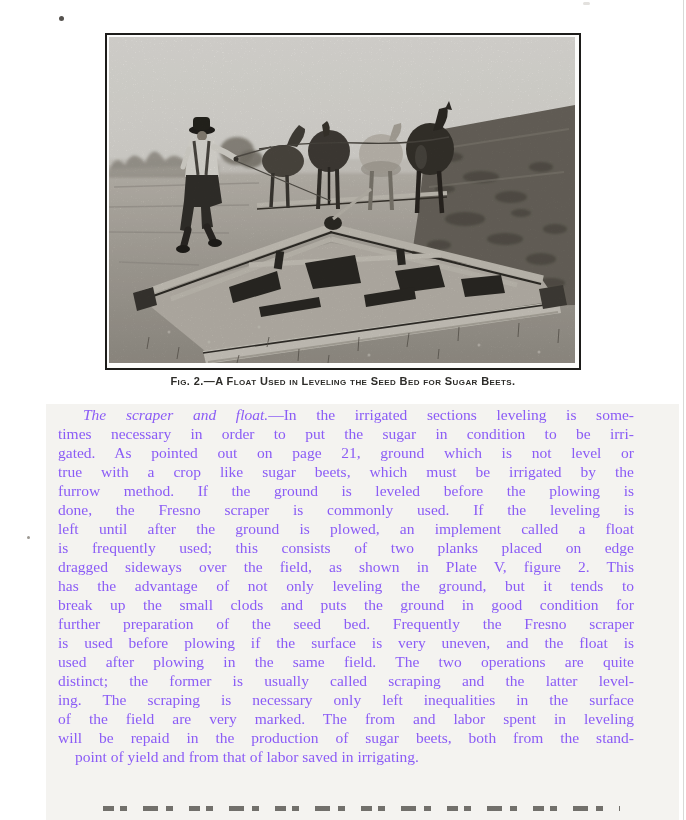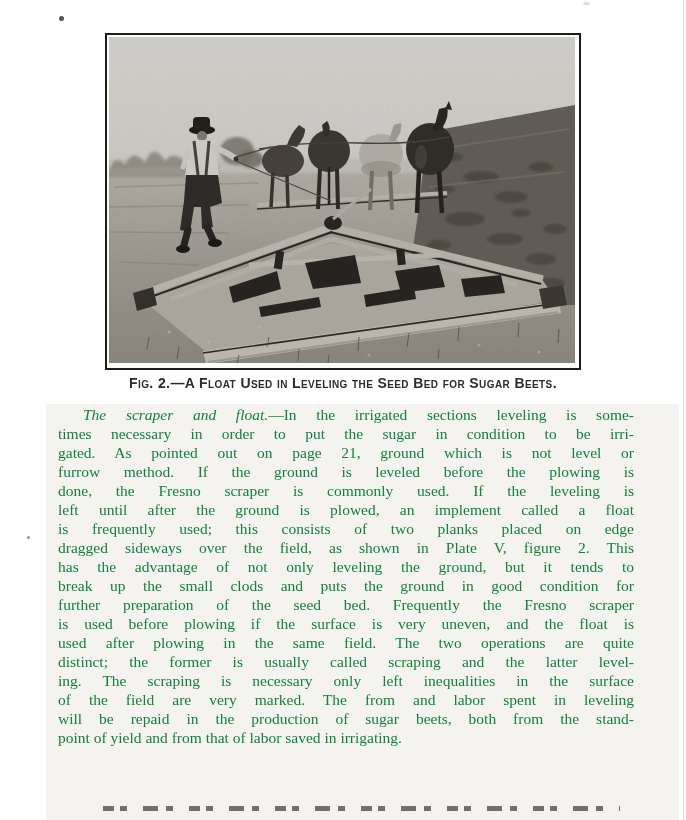--- a/index.html
+++ b/index.html
@@ -23,41 +23,41 @@
     background:#fcfcfb;
     line-height:0;
   }
   
   .caption{
     position:absolute;left:105px;top:375px;width:476px;
     text-align:center;
     font-family:"Liberation Sans", sans-serif;
     font-weight:bold;
     font-variant:small-caps;
-    font-size:14px;
+    font-size:11px;
     letter-spacing:.4px;
     color:#2d2c29;
   }
   
   .text-panel{
     position:absolute;left:46px;top:404px;width:633px;height:416px;
     background:#f4f3f0;
   }
   .article{
     position:absolute;left:58px;top:405px;width:576px;
-    font-size:15.5px;line-height:19px;color:#15803d;
+    font-size:15.5px;line-height:19px;color:#8b5cf6;
   }
   .tline{
     text-align:justify;
     text-align-last:justify;
     text-justify:inter-word;
     white-space:normal;
     height:19px;overflow:hidden;
   }
-  .tline.last{text-align-last:left;}
+  .tline.last{text-align-last:left;margin-left:17px;}
   .tline i{font-style:italic;}
   .indent{display:inline-block;width:25px;}
   
   .clipped-line{
     position:absolute;left:103px;top:806px;width:517px;height:5px;overflow:hidden;
     background:
       repeating-linear-gradient(90deg,
         #46443f 0 11px, transparent 11px 17px,
         #46443f 17px 24px, transparent 24px 40px,
         #46443f 40px 55px, transparent 55px 63px,
@@ -252,20 +252,21 @@
 
 <div class="caption">Fig. 2.—A Float Used in Leveling the Seed Bed for Sugar Beets.</div>
 
 <div class="text-panel"></div>
 
 <div class="article">
   <div class="tline first"><span class="indent"></span><i>The scraper and float.</i><span>—In the irrigated sections leveling is some-</span></div>
   <div>
       <div class="tline">times necessary in order to put the sugar in condition to be irri-</div>
       <div class="tline">gated.  As pointed out on page 21, ground which is not level or</div>
+      <div class="tline">true with a crop like sugar beets, which must be irrigated by the</div>
       <div class="tline">furrow method.  If the ground is leveled before the plowing is</div>
       <div class="tline">done, the Fresno scraper is commonly used.  If the leveling is</div>
       <div class="tline">left until after the ground is plowed, an implement called a float</div>
       <div class="tline">is frequently used; this consists of two planks placed on edge</div>
       <div class="tline">dragged sideways over the field, as shown in Plate V, figure 2.  This</div>
       <div class="tline">has the advantage of not only leveling the ground, but it tends to</div>
       <div class="tline">break up the small clods and puts the ground in good condition for</div>
       <div class="tline">further preparation of the seed bed.  Frequently the Fresno scraper</div>
       <div class="tline">is used before plowing if the surface is very uneven, and the float is</div>
       <div class="tline">used after plowing in the same field.  The two operations are quite</div>

